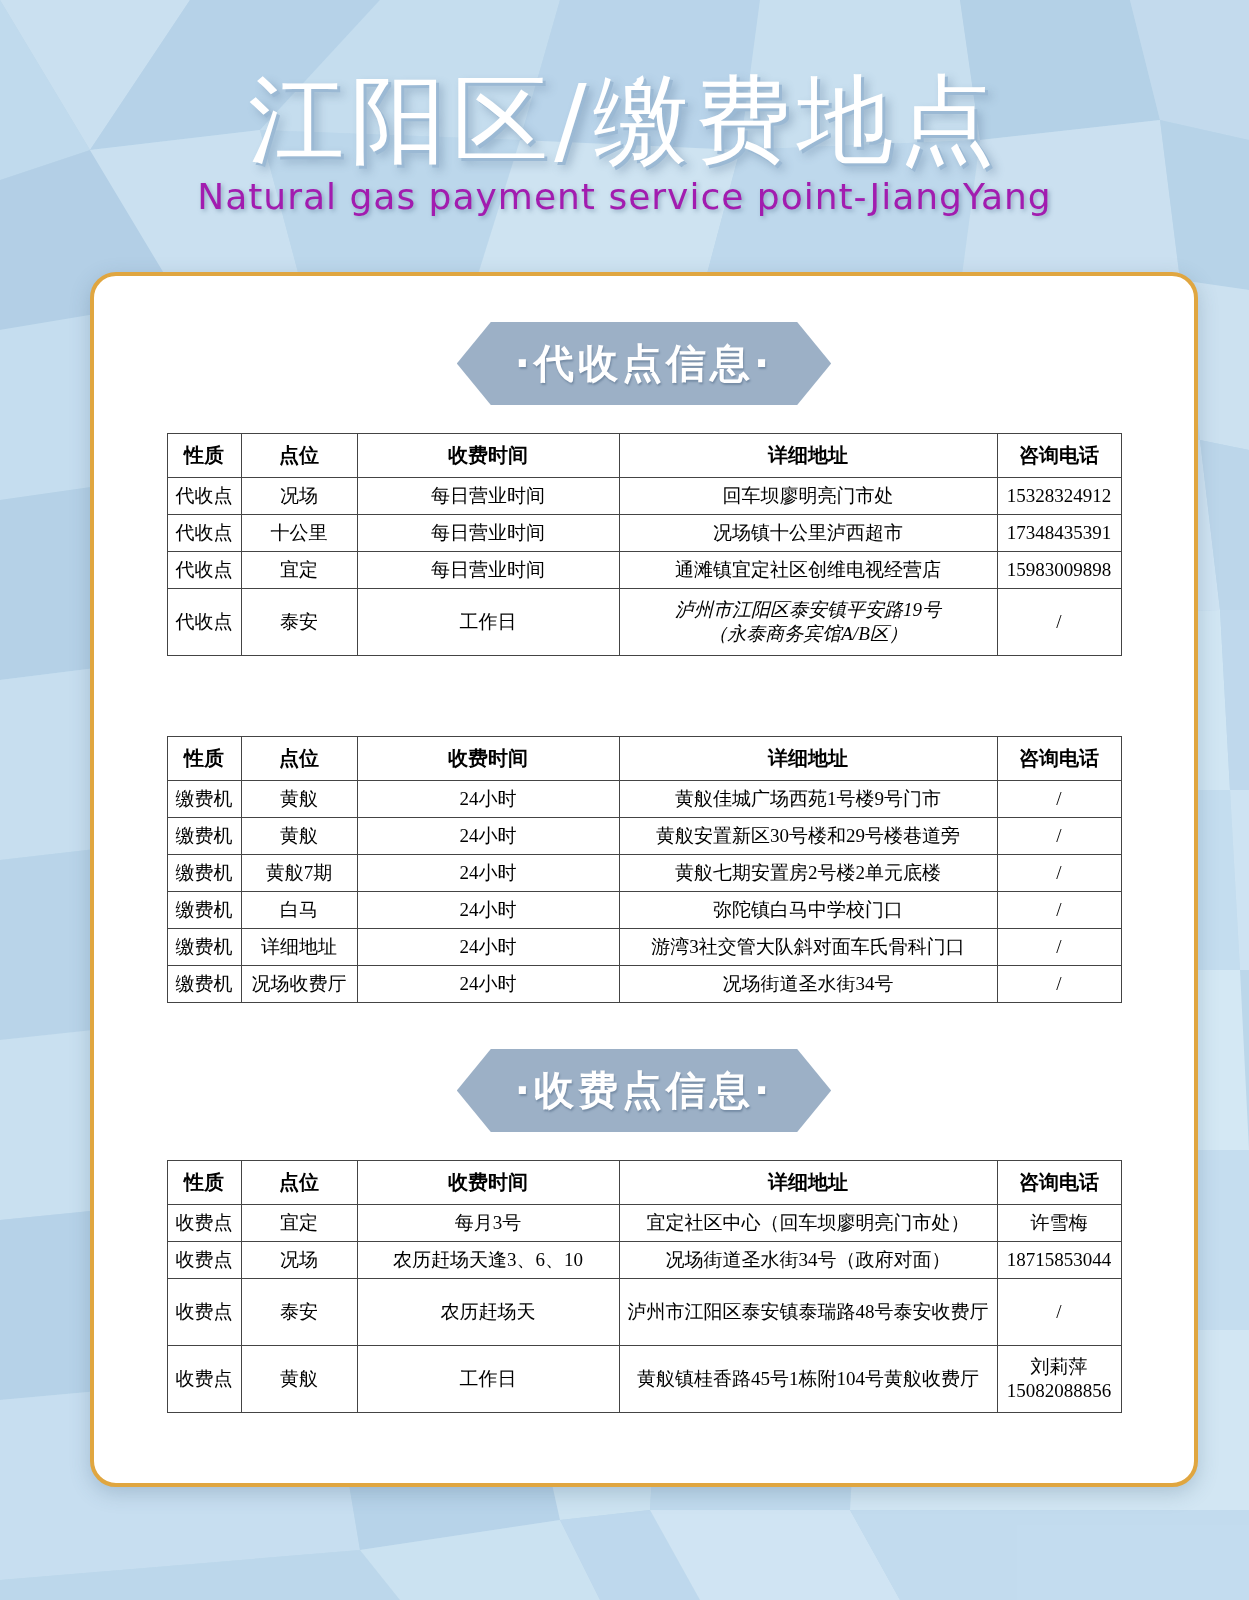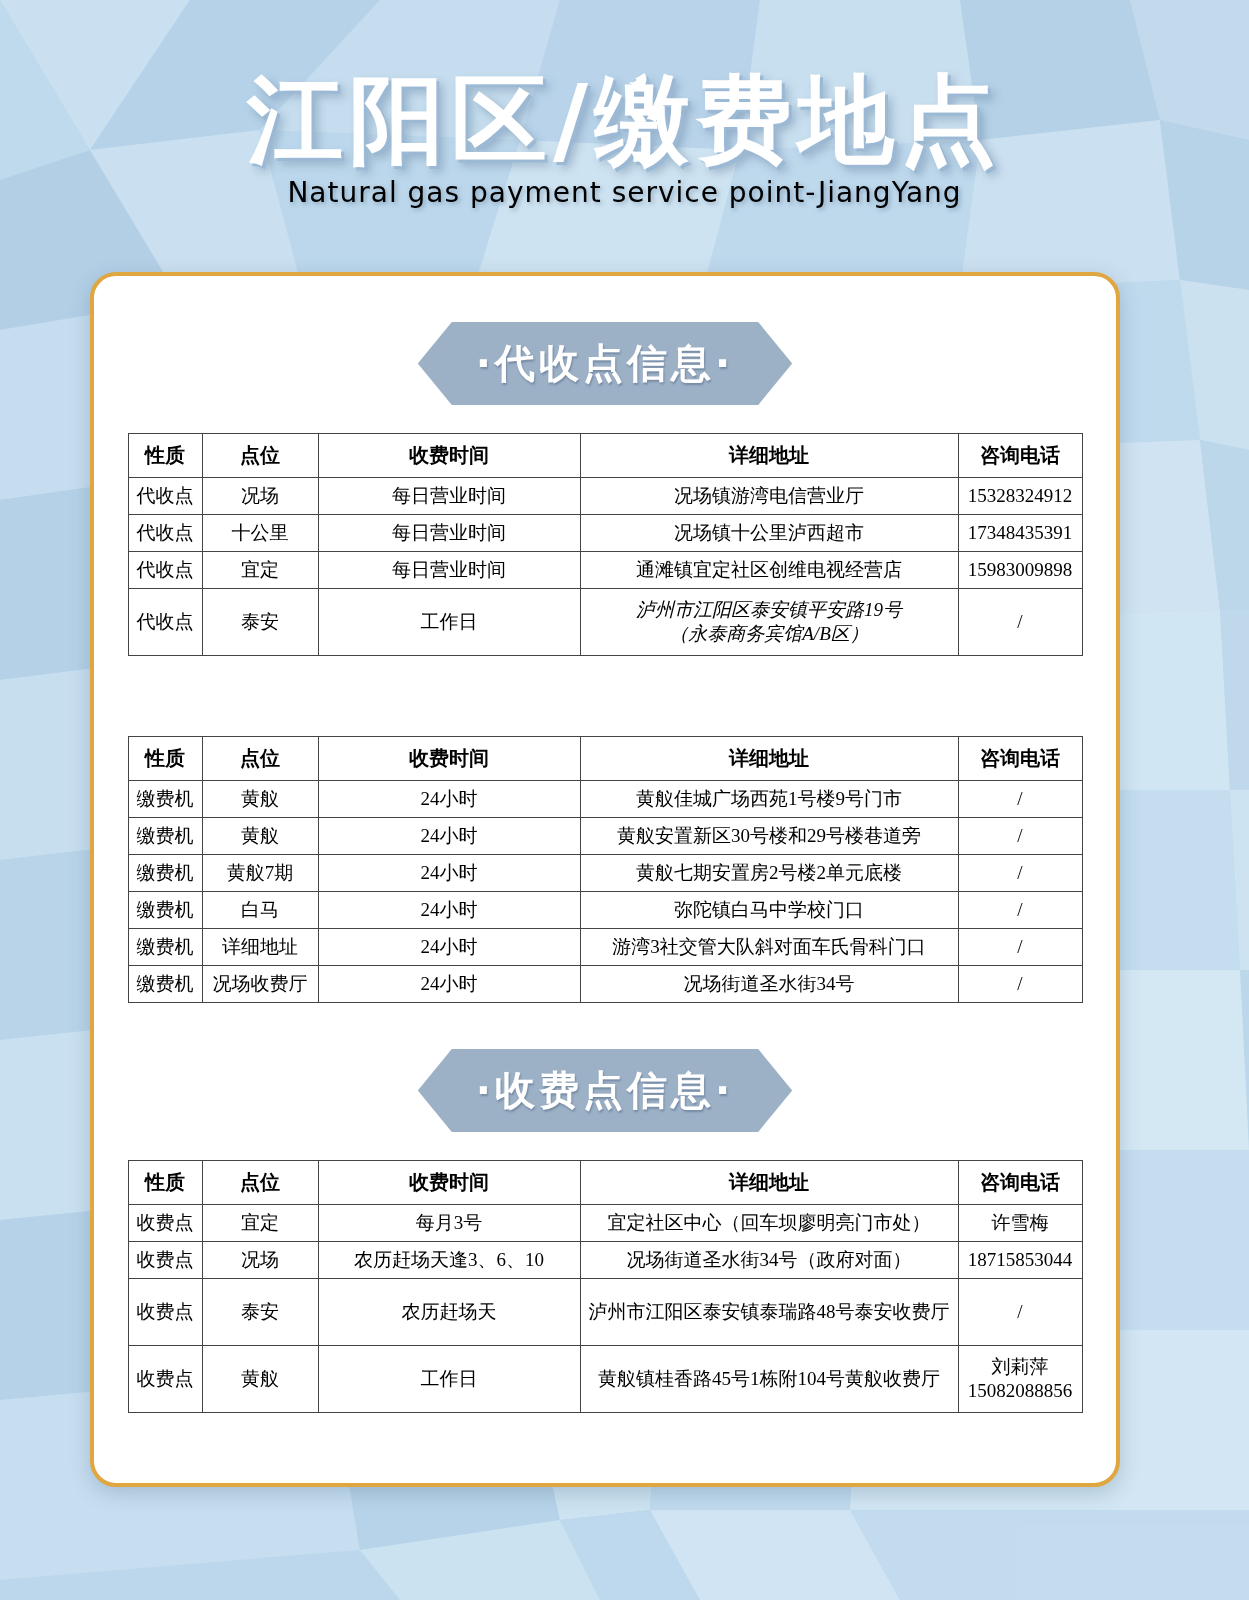--- a/index.html
+++ b/index.html
@@ -24,44 +24,44 @@
   }
   
   .header {
     position: relative;
     z-index: 2;
     text-align: center;
     padding-top: 68px;
   }
   .title-cn {
     font-family: "DejaVu Sans", sans-serif;
-    font-weight: bold;
+    font-weight: normal;
     font-size: 96px;
     letter-spacing: 6px;
     color: #ffffff;
     line-height: 1.1;
     text-shadow:
        3px 3px 0 #9bb9d4,
        6px 6px 10px rgba(90,120,150,0.45);
     margin: 0;
   }
   .title-en {
     font-family: "DejaVu Sans", sans-serif;
-    font-size: 28px;
-    color: #000000;
+    font-size: 36px;
+    color: #a21caf;
     letter-spacing: 1px;
     margin: 2px 0 0 0;
     text-shadow: 2px 2px 4px rgba(90,120,150,0.5);
   }
   
   .card {
     position: absolute;
     left: 90px;
     top: 272px;
-    width: 1030px;
+    width: 1108px;
     height: 1215px;
     background: #ffffff;
     border: 4px solid #e0a640;
     border-radius: 26px;
     box-shadow: 0 6px 20px rgba(60,90,120,0.25);
     z-index: 2;
     box-sizing: border-box;
   }
   
   .banner-wrap {
@@ -210,21 +210,21 @@
           <th>收费时间</th>
           <th>详细地址</th>
           <th>咨询电话</th>
         </tr>
       </thead>
       <tbody>
         <tr>
           <td>代收点</td>
           <td>况场</td>
           <td>每日营业时间</td>
-          <td>况场镇游湾电信营业厅</td>
+          <td>回车坝廖明亮门市处</td>
           <td>15328324912</td>
         </tr>
         <tr>
           <td>代收点</td>
           <td>十公里</td>
           <td>每日营业时间</td>
           <td>况场镇十公里泸西超市</td>
           <td>17348435391</td>
         </tr>
         <tr>

